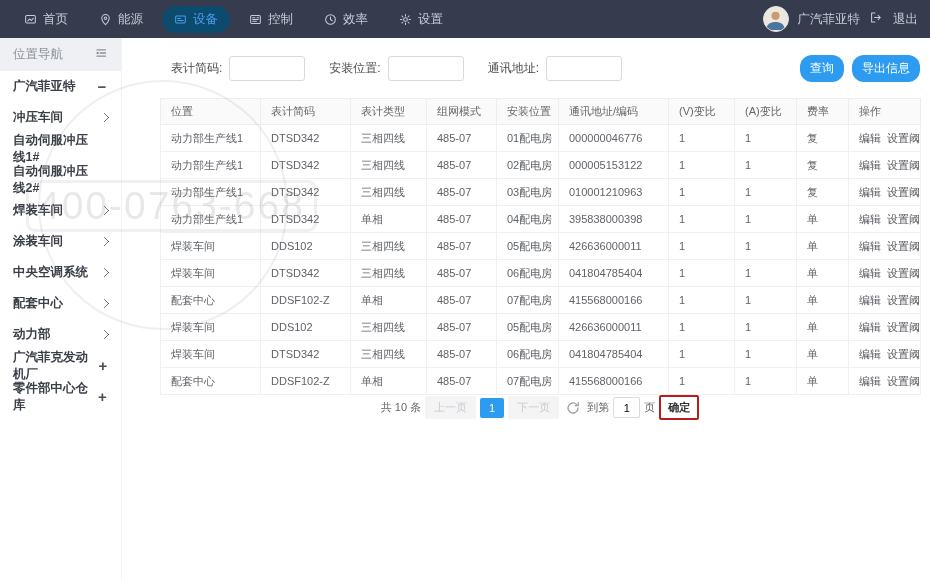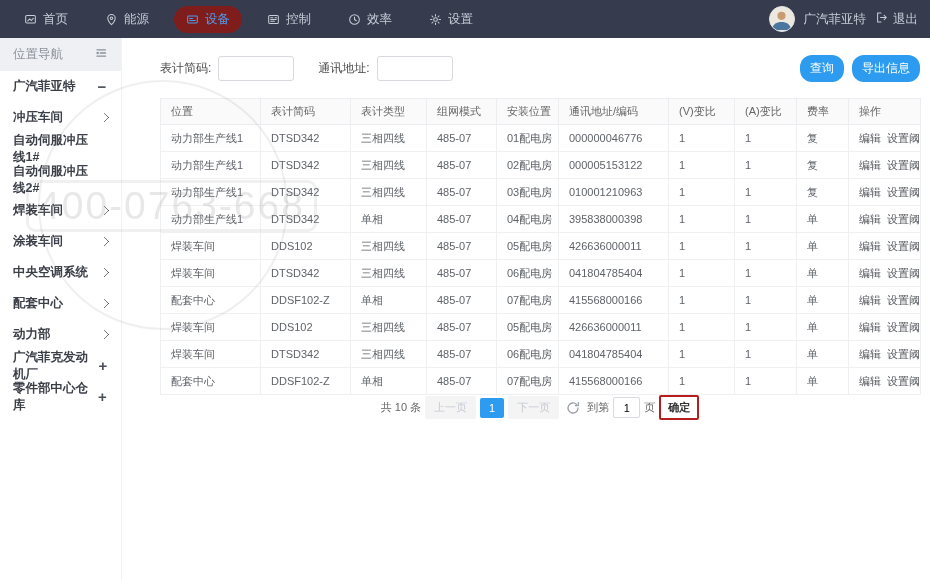--- a/index.html
+++ b/index.html
@@ -4,44 +4,44 @@
 <style>
   * { box-sizing: border-box; margin: 0; padding: 0; }
   html,body { width: 930px; height: 580px; overflow: hidden;
     font-family: "Liberation Sans", "DejaVu Sans", sans-serif; background: #fff; }
   body { position: relative; }
 
   
   .navbar { height: 38px; background: #363b4e; display: flex; align-items: center;
     padding: 0 12px; color: #c9cdd8; }
   .brand { font-size: 15px; font-weight: bold; color: #fff; letter-spacing: 1px; width: 132px; }
-  .nav-items { display: flex; align-items: flex-end; gap: 13px; }
+  .nav-items { display: flex; align-items: flex-end; gap: 7px; }
   .nav-item { display: flex; align-items: center; gap: 6px; padding: 5px 12px;
     border-radius: 15px; font-size: 12.5px; cursor: pointer; white-space: nowrap; }
   .nav-item svg { display: block; }
-  .nav-item.active { background: #7f1d1d; color: #4c9bee; }
+  .nav-item.active { background: #0c4a6e; color: #4c9bee; }
   .nav-right { margin-left: auto; display: flex; align-items: center; gap: 9px; font-size: 12.5px; }
   .avatar { width: 26px; height: 26px; border-radius: 50%; overflow: hidden;
     border: 1.5px solid #dfe3e9; background: #ece7df; flex: 0 0 auto; }
-  .logout { display: flex; align-items: center; gap: 5px; cursor: pointer; }
+  .logout { display: flex; align-items: center; gap: 11px; cursor: pointer; }
 
   
   .sidebar { position: absolute; top: 38px; left: 0; bottom: 0; width: 122px;
     background: #fff; border-right: 1px solid #f1f2f4; }
   .sb-header { height: 33px; background: #eef0f3; display: flex; align-items: center;
     justify-content: space-between; padding: 0 13px; color: #8b909b; font-size: 12.5px; }
   .sb-item { height: 31px; display: flex; align-items: center; justify-content: space-between;
     padding: 0 13px; font-size: 12.5px; font-weight: 600; color: #3b3f48; cursor: pointer; }
   .expander { color: #4a4e57; font-size: 15px; line-height: 1; width: 12px; text-align: center; }
   .chevron { width: 7px; height: 7px; border-top: 1.5px solid #4a4e57;
     border-right: 1.5px solid #4a4e57; transform: rotate(45deg); border-radius: 1px; }
 
   
   .main { position: absolute; top: 38px; left: 150px; right: 0; bottom: 0; padding: 17px 10px 0; }
-  .search-row { display: flex; align-items: center; }
+  .search-row { display: flex; align-items: center; margin-left: 11px; }
   .field { display: flex; align-items: center; margin-right: 24px; }
   .field label { font-size: 12px; color: #4c4c4c; margin-right: 7px; }
   .field input { width: 76px; height: 25px; border: 1px solid #d8dadf; border-radius: 3px;
     font-size: 12px; padding: 0 5px; outline: none; }
   .btns { margin-left: auto; display: flex; gap: 8px; }
   .btn-primary { background: #2d9cf0; color: #fff; border: none; border-radius: 12px;
     font-size: 12px; padding: 5px 10px; cursor: pointer;
     font-family: "Liberation Sans", "DejaVu Sans", sans-serif; }
 
   table { margin-top: 16px; width: 100%; border-collapse: collapse; table-layout: fixed;
@@ -207,20 +207,24 @@
         <span class="expander">+</span>
       </div>
     </div>
 </div>
 
 <div class="main">
 
   <div class="search-row">
     <div class="field">
       <label>表计简码:</label>
+      <input value="" style="">
+    </div>
+    <div class="field">
+      <label>安装位置:</label>
       <input value="" style="">
     </div>
     <div class="field">
       <label>通讯地址:</label>
       <input value="" style="">
     </div>
     <div class="btns">
       <button class="btn-primary">查询</button>
       <button class="btn-primary">导出信息</button>
     </div>

